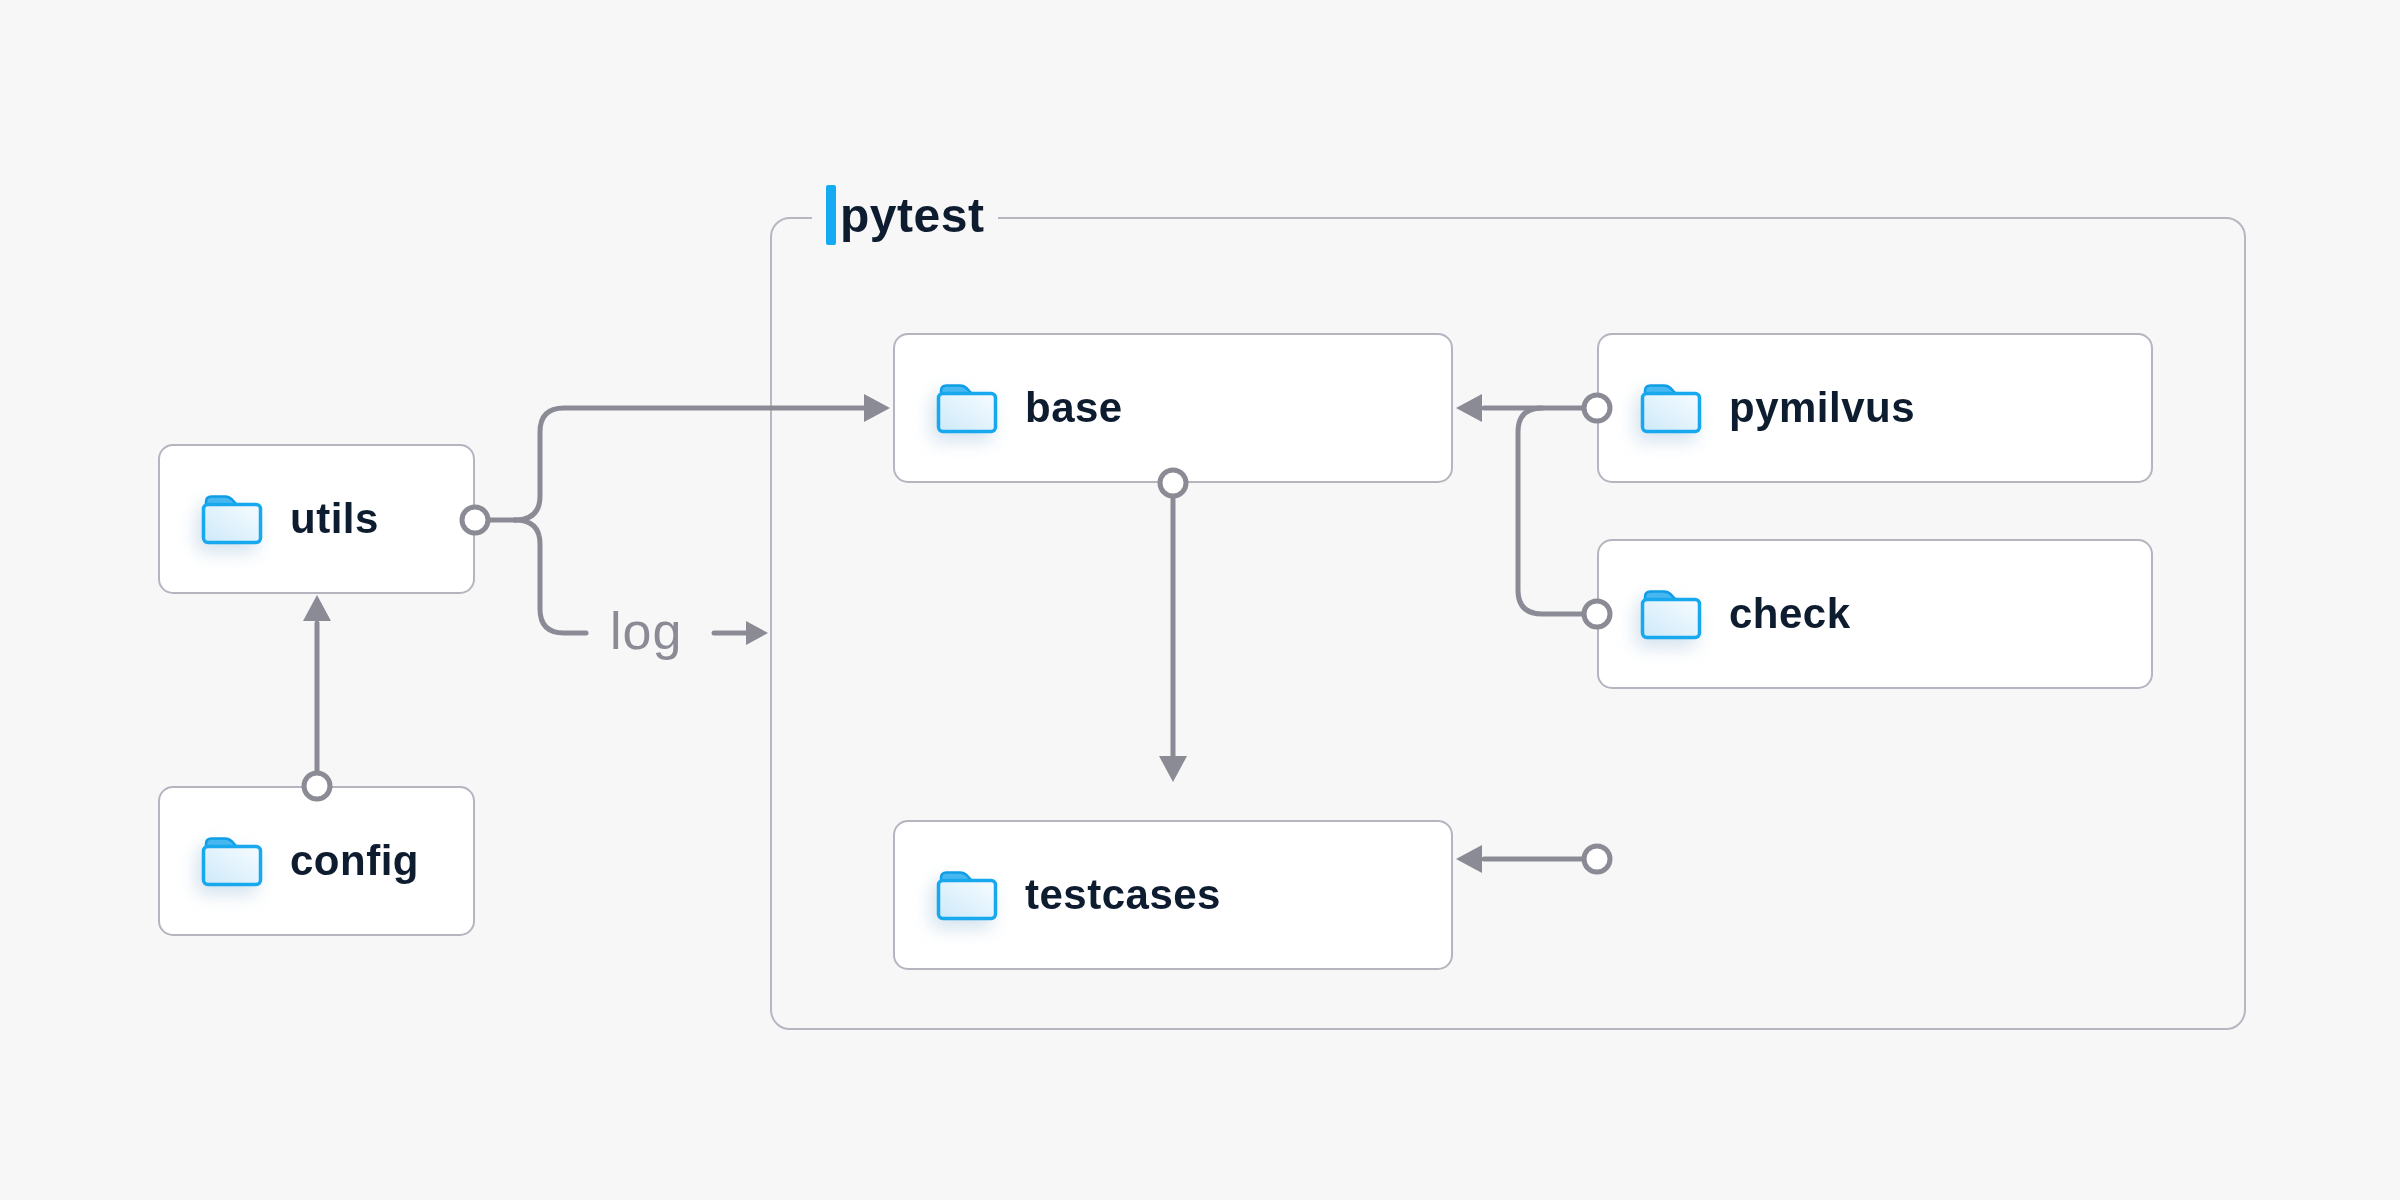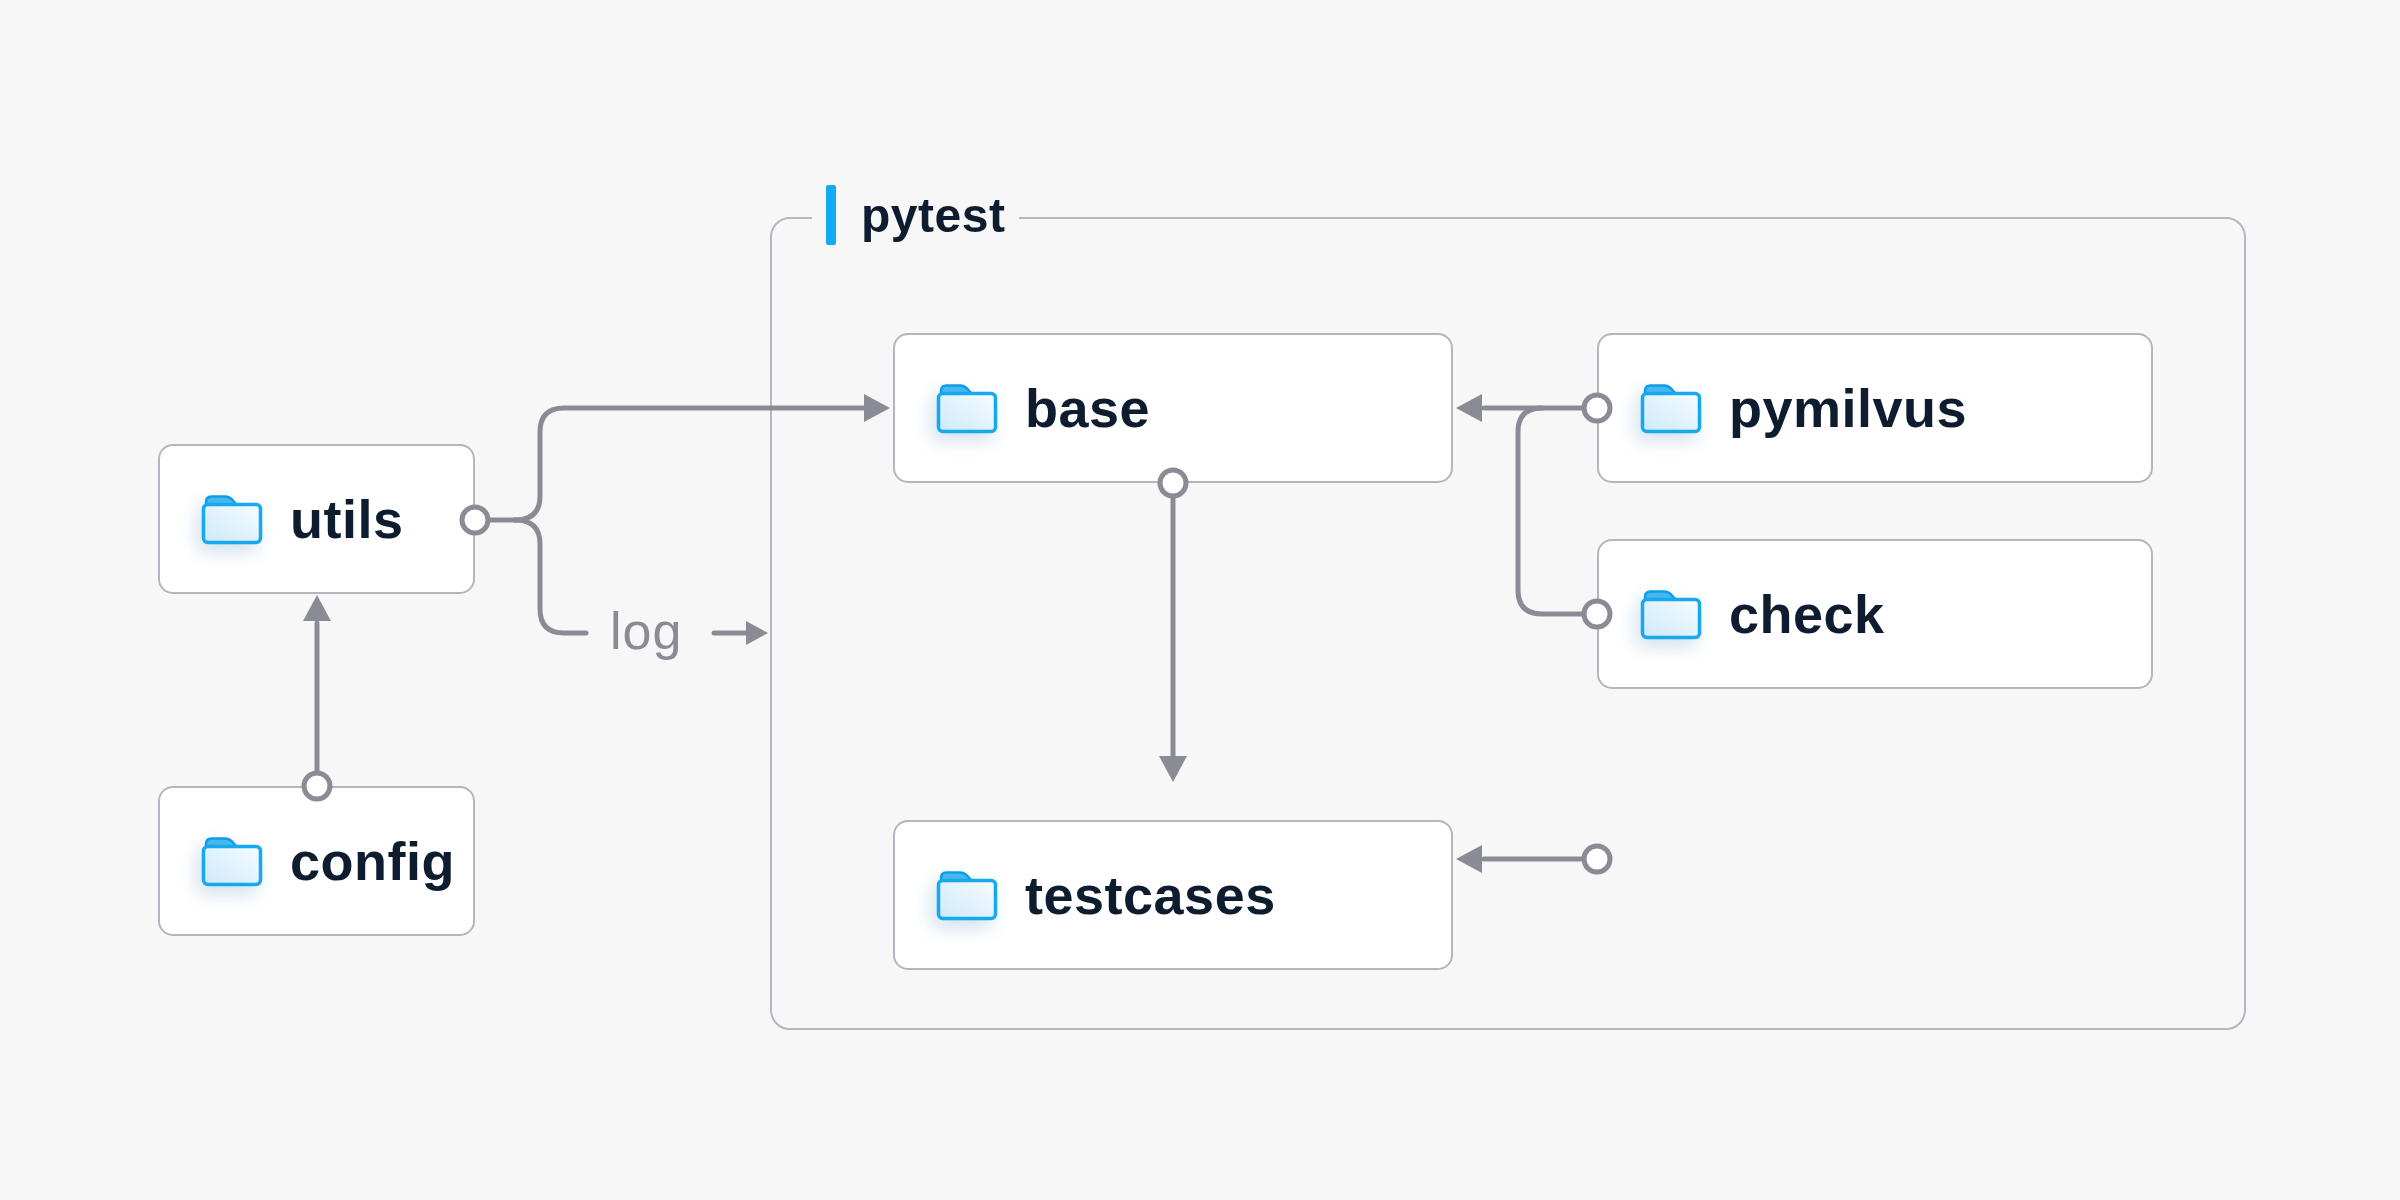--- a/index.html
+++ b/index.html
@@ -25,21 +25,21 @@
     background: transparent;
     z-index: 0;
     box-sizing: border-box;
   }
   .group-label {
     position: absolute;
     left: 812px; top: 184px;
     height: 62px;
     display: flex;
     align-items: center;
-    gap: 25px;
+    gap: 4px;
     padding: 0 14px 0 14px;
     background: #f7f7f8;
     z-index: 3;
   }
   .accent-bar {
     display: inline-block;
     width: 10px; height: 60px;
     background: #14abf2;
     border-radius: 2px;
   }
@@ -60,21 +60,21 @@
     padding-left: 39px;
     box-sizing: border-box;
     z-index: 1;
   }
   .node .folder {
     flex: 0 0 auto;
     filter: drop-shadow(-5px 8px 9px rgba(110, 160, 200, 0.30));
   }
   .node-label {
     margin-left: 25px;
-    font-size: 54px;
+    font-size: 42px;
     font-weight: 700;
     color: #0e1c30;
     letter-spacing: 0.5px;
     white-space: nowrap;
   }
   .node-utils     { left: 158px;  top: 444px; width: 317px; height: 150px; }
   .node-config    { left: 158px;  top: 786px; width: 317px; height: 150px; }
   .node-base      { left: 893px;  top: 333px; width: 560px; height: 150px; }
   .node-pymilvus  { left: 1597px; top: 333px; width: 556px; height: 150px; }
   .node-check     { left: 1597px; top: 539px; width: 556px; height: 150px; }

